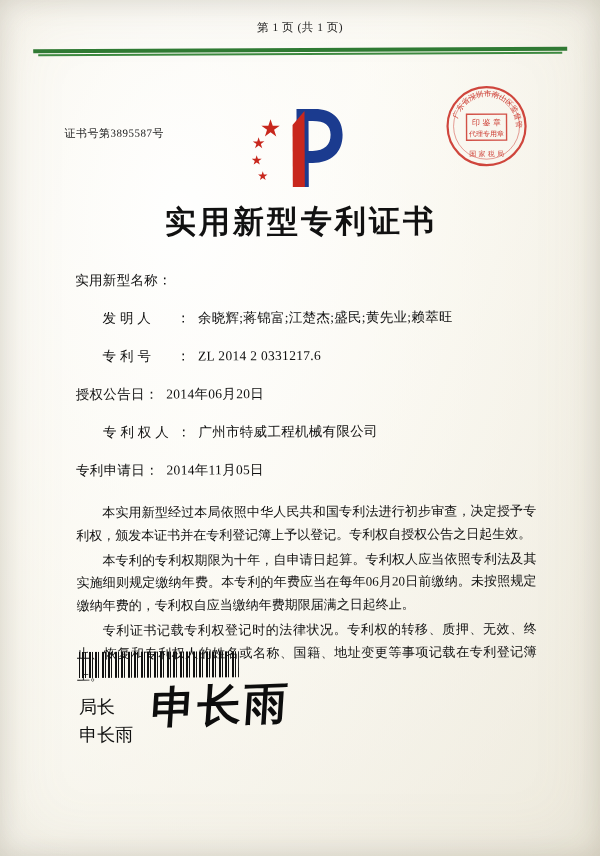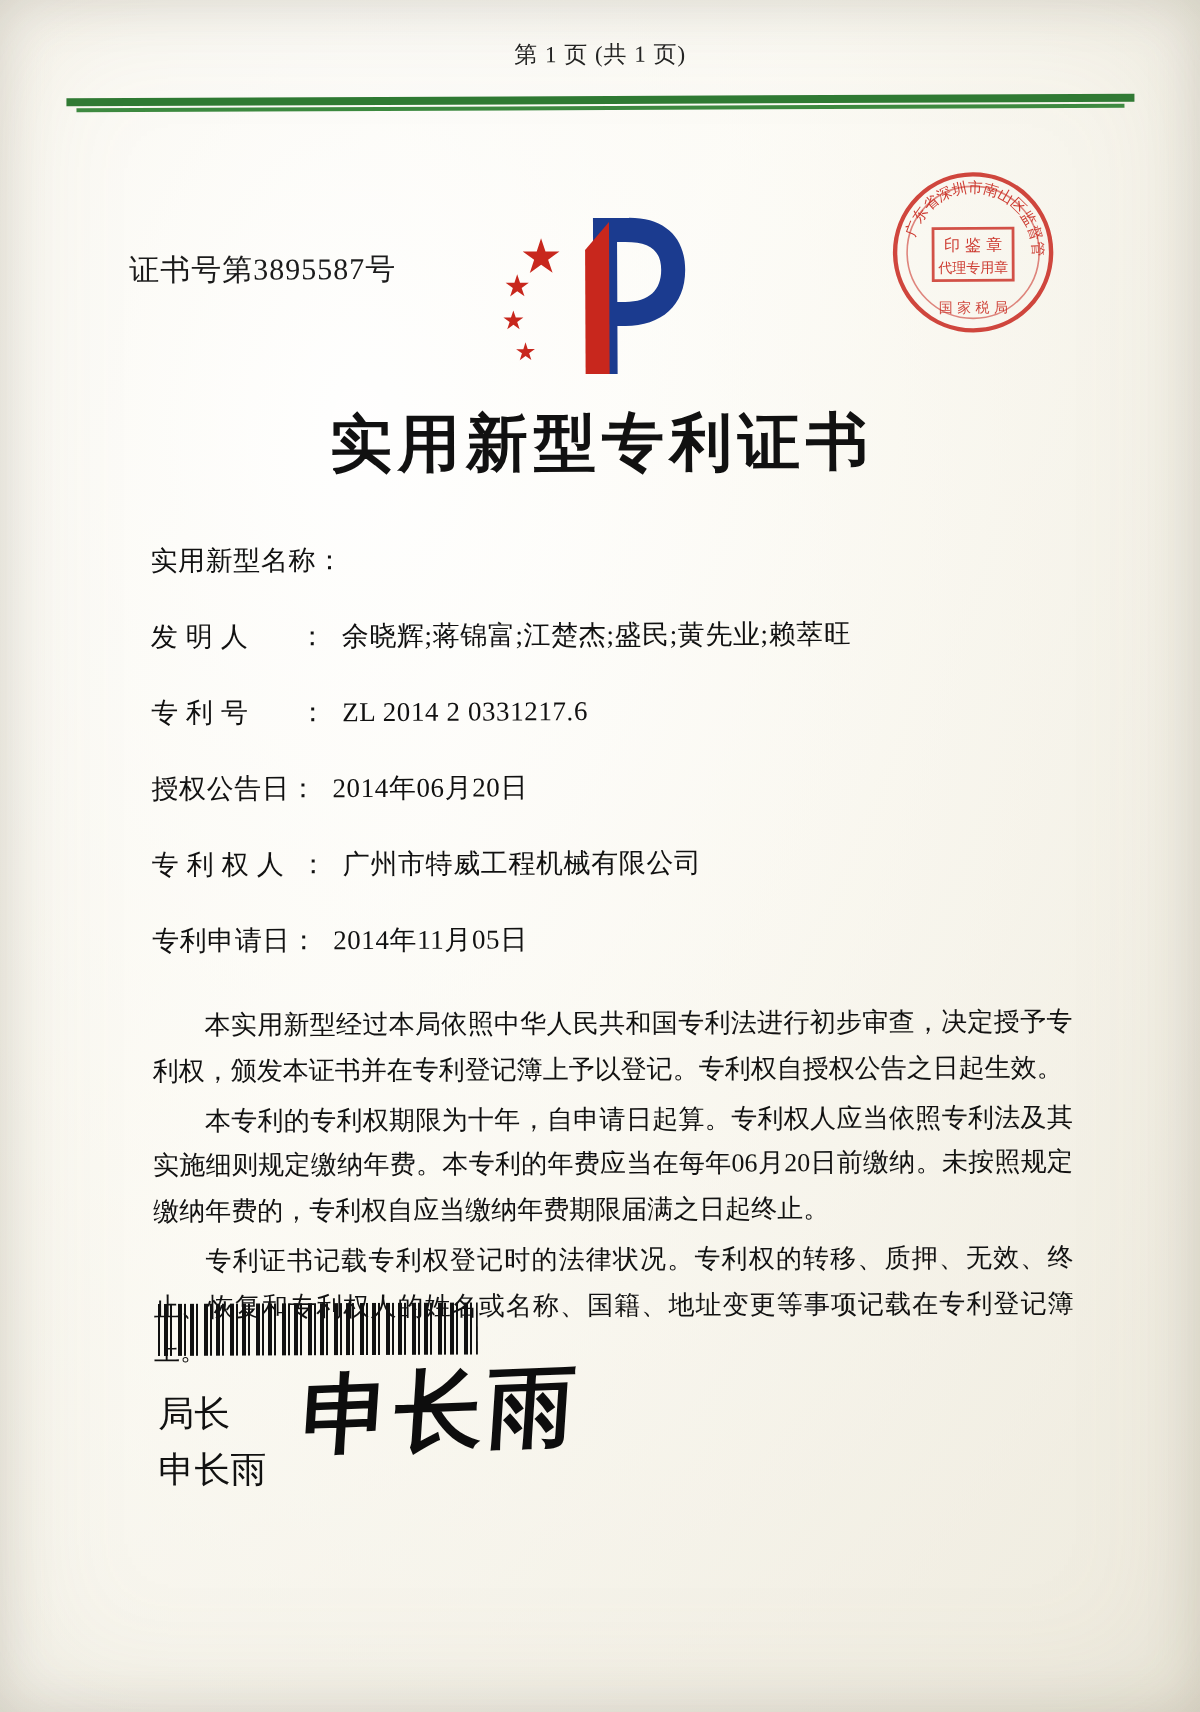--- a/index.html
+++ b/index.html
@@ -61,21 +61,21 @@
     top: 53px;
     right: 38px;
     bottom: 33px;
   }
 
   
   .cert-no {
     position: absolute;
     left: 26px;
     top: 72px;
-    font-size: 15px;
+    font-size: 11px;
     color: #1b1b1b;
     letter-spacing: 0.5px;
     white-space: nowrap;
   }
 
   
   .logo {
     position: absolute;
     left: 50%;
     top: 48px;
@@ -124,20 +124,21 @@
     color: #111;
   }
   .field-label {
     white-space: nowrap;
     letter-spacing: 0.3px;
   }
   .field-label.spread {
     width: 74px;
     display: inline-flex;
     justify-content: space-between;
+    margin-left: 27px;
   }
   .field-value {
     margin-left: 8px;
     letter-spacing: 0.3px;
   }
 
   
   .paras {
     position: absolute;
     left: 36px;

